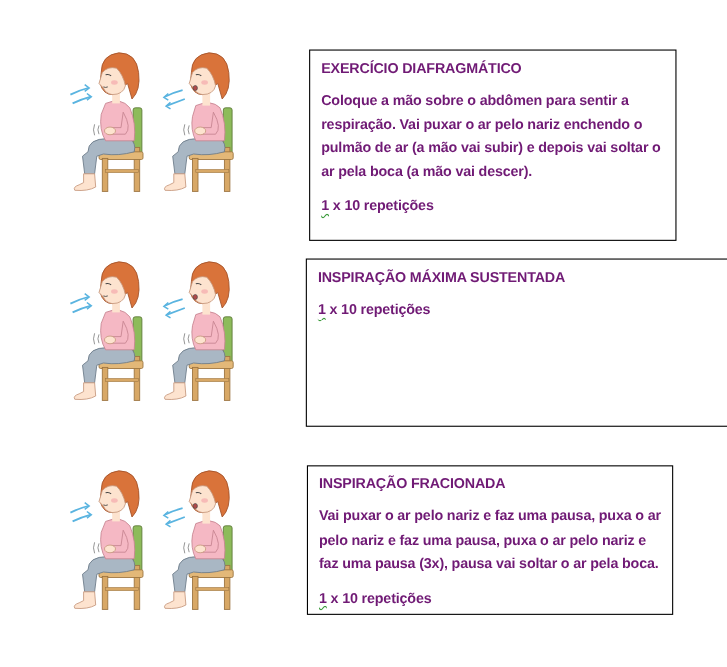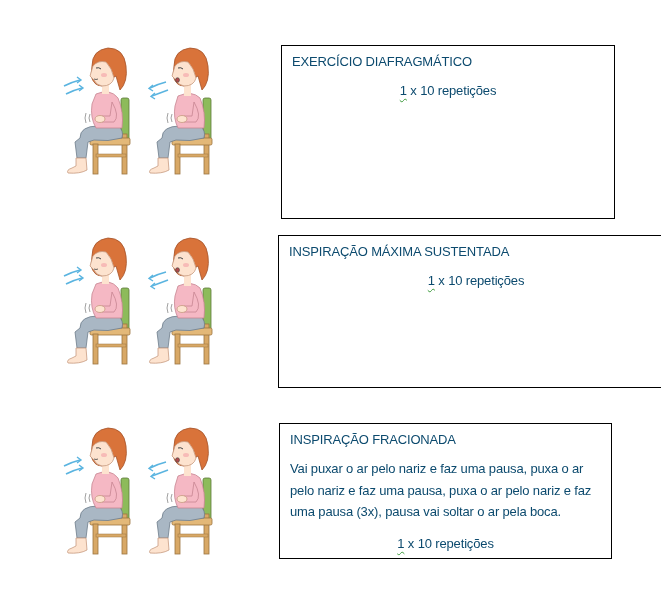--- a/index.html
+++ b/index.html
@@ -4,28 +4,29 @@
 <style>
   html, body { margin: 0; padding: 0; background: #ffffff; }
   body { width: 661px; height: 606px; position: relative; overflow: hidden; font-family: "Liberation Sans", "DejaVu Sans", sans-serif; }
   .figure { position: absolute; width: 90px; height: 140px; }
   .figure svg { width: 100%; height: 100%; display: block; }
   .box {
     position: absolute;
     border: 1.5px solid #000;
     box-sizing: border-box;
     padding: 8px 10px 0 10px;
-    color: #0c4a6e;
+    color: #701a75;
     font-size: 13px;
     line-height: 21.5px;
     letter-spacing: -0.15px;
+    font-weight: bold;
   }
   .box .title { font-size: 13px; margin-bottom: 10px; line-height: 16px; }
   .box .desc { margin: 0 0 10px 0; }
-  .box .reps { margin: 0; text-align: center; }
+  .box .reps { margin: 0; }
   .reps .num { text-decoration: underline wavy #3a9a3a; text-decoration-thickness: 1px; text-underline-offset: 3px; }
   .squig { text-decoration: underline wavy #3a9a3a; text-decoration-thickness: 1px; text-underline-offset: 3px; }
 </style>
 </head>
 <body>
 
 <svg width="0" height="0" style="position:absolute">
   <defs>
     <symbol id="sym-inhale" viewBox="0 0 90 140">
 
@@ -96,20 +97,21 @@
     </svg>
 </div>
 <div class="figure" style="left:140px; top:38px;">
   <svg>
       <use href="#sym-exhale"></use>
     </svg>
 </div>
 
 <div class="box" style="left:281px; top:45px; width:334px; height:174px;">
   <div class="title">EXERCÍCIO DIAFRAGMÁTICO</div>
+  <p class="desc">Coloque a mão sobre o abdômen para sentir a respiração. Vai puxar o ar pelo nariz enchendo o pulmão de ar (a mão vai subir) e depois vai soltar o ar pela boca (a mão vai descer).</p>
   <p class="reps"><span class="num">1</span><span> x 10  repetições</span></p>
 </div>
 
 <div class="figure" style="left:58px; top:228px;">
   <svg>
       <use href="#sym-inhale"></use>
     </svg>
 </div>
 <div class="figure" style="left:140px; top:228px;">
   <svg>

